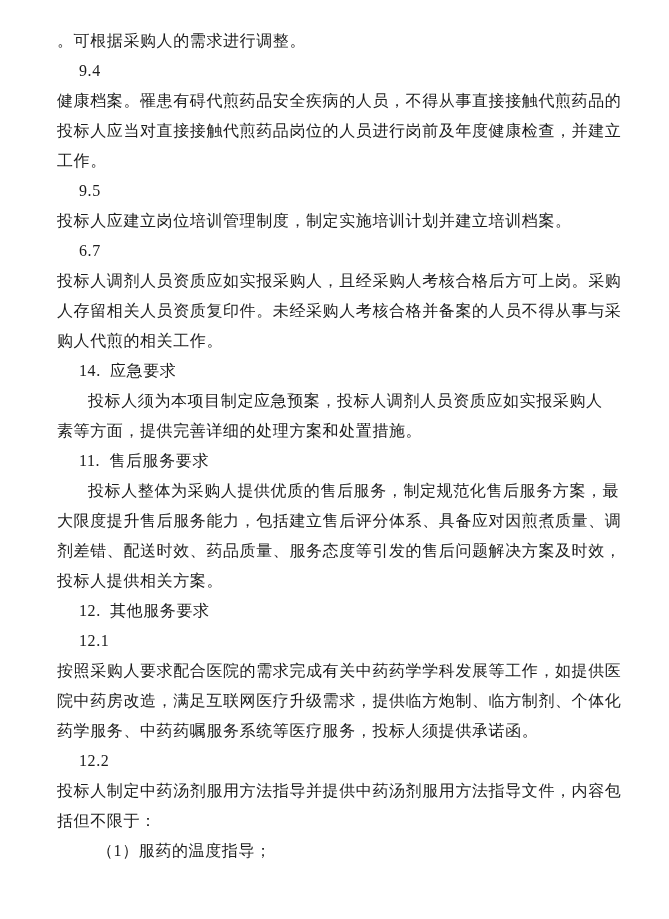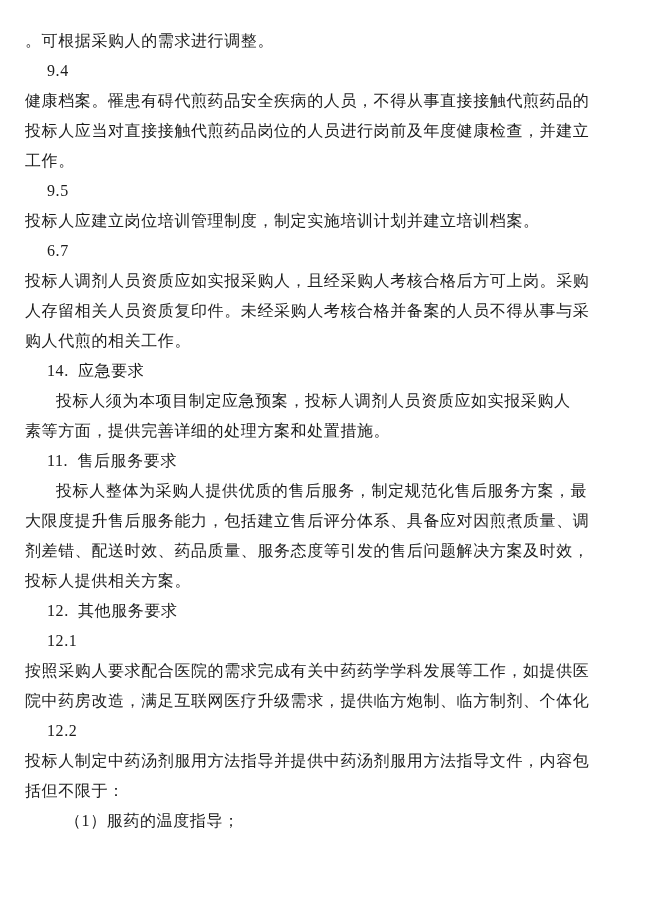--- a/index.html
+++ b/index.html
@@ -12,21 +12,21 @@
     height: 919px;
     overflow: hidden;
     font-family: "Liberation Serif", "DejaVu Serif", serif;
   }
   .page {
     position: relative;
     width: 669px;
     height: 919px;
     background: #ffffff;
     box-sizing: border-box;
-    padding: 26px 56px 0 25px;
+    padding: 26px 56px 0 57px;
   }
   .doc-line {
     height: 30px;
     line-height: 30px;
     font-size: 16px;
     color: #1c1c1c;
     letter-spacing: 0.6px;
     white-space: pre;
     overflow: visible;
   }
@@ -57,18 +57,19 @@
       <div class="doc-line ind-0">素等方面，提供完善详细的处理方案和处置措施。</div>
       <div class="doc-line ind-1">11.  售后服务要求</div>
       <div class="doc-line ind-2">投标人整体为采购人提供优质的售后服务，制定规范化售后服务方案，最</div>
       <div class="doc-line ind-0">大限度提升售后服务能力，包括建立售后评分体系、具备应对因煎煮质量、调</div>
       <div class="doc-line ind-0">剂差错、配送时效、药品质量、服务态度等引发的售后问题解决方案及时效，</div>
       <div class="doc-line ind-0">投标人提供相关方案。</div>
       <div class="doc-line ind-1">12.  其他服务要求</div>
       <div class="doc-line ind-1">12.1</div>
       <div class="doc-line ind-0">按照采购人要求配合医院的需求完成有关中药药学学科发展等工作，如提供医</div>
       <div class="doc-line ind-0">院中药房改造，满足互联网医疗升级需求，提供临方炮制、临方制剂、个体化</div>
+      <div class="doc-line ind-0">药学服务、中药药嘱服务系统等医疗服务，投标人须提供承诺函。</div>
       <div class="doc-line ind-1">12.2</div>
       <div class="doc-line ind-0">投标人制定中药汤剂服用方法指导并提供中药汤剂服用方法指导文件，内容包</div>
       <div class="doc-line ind-0">括但不限于：</div>
       <div class="doc-line ind-3">（1）服药的温度指导；</div>
     </div>
 </div>
 
 </body></html>

